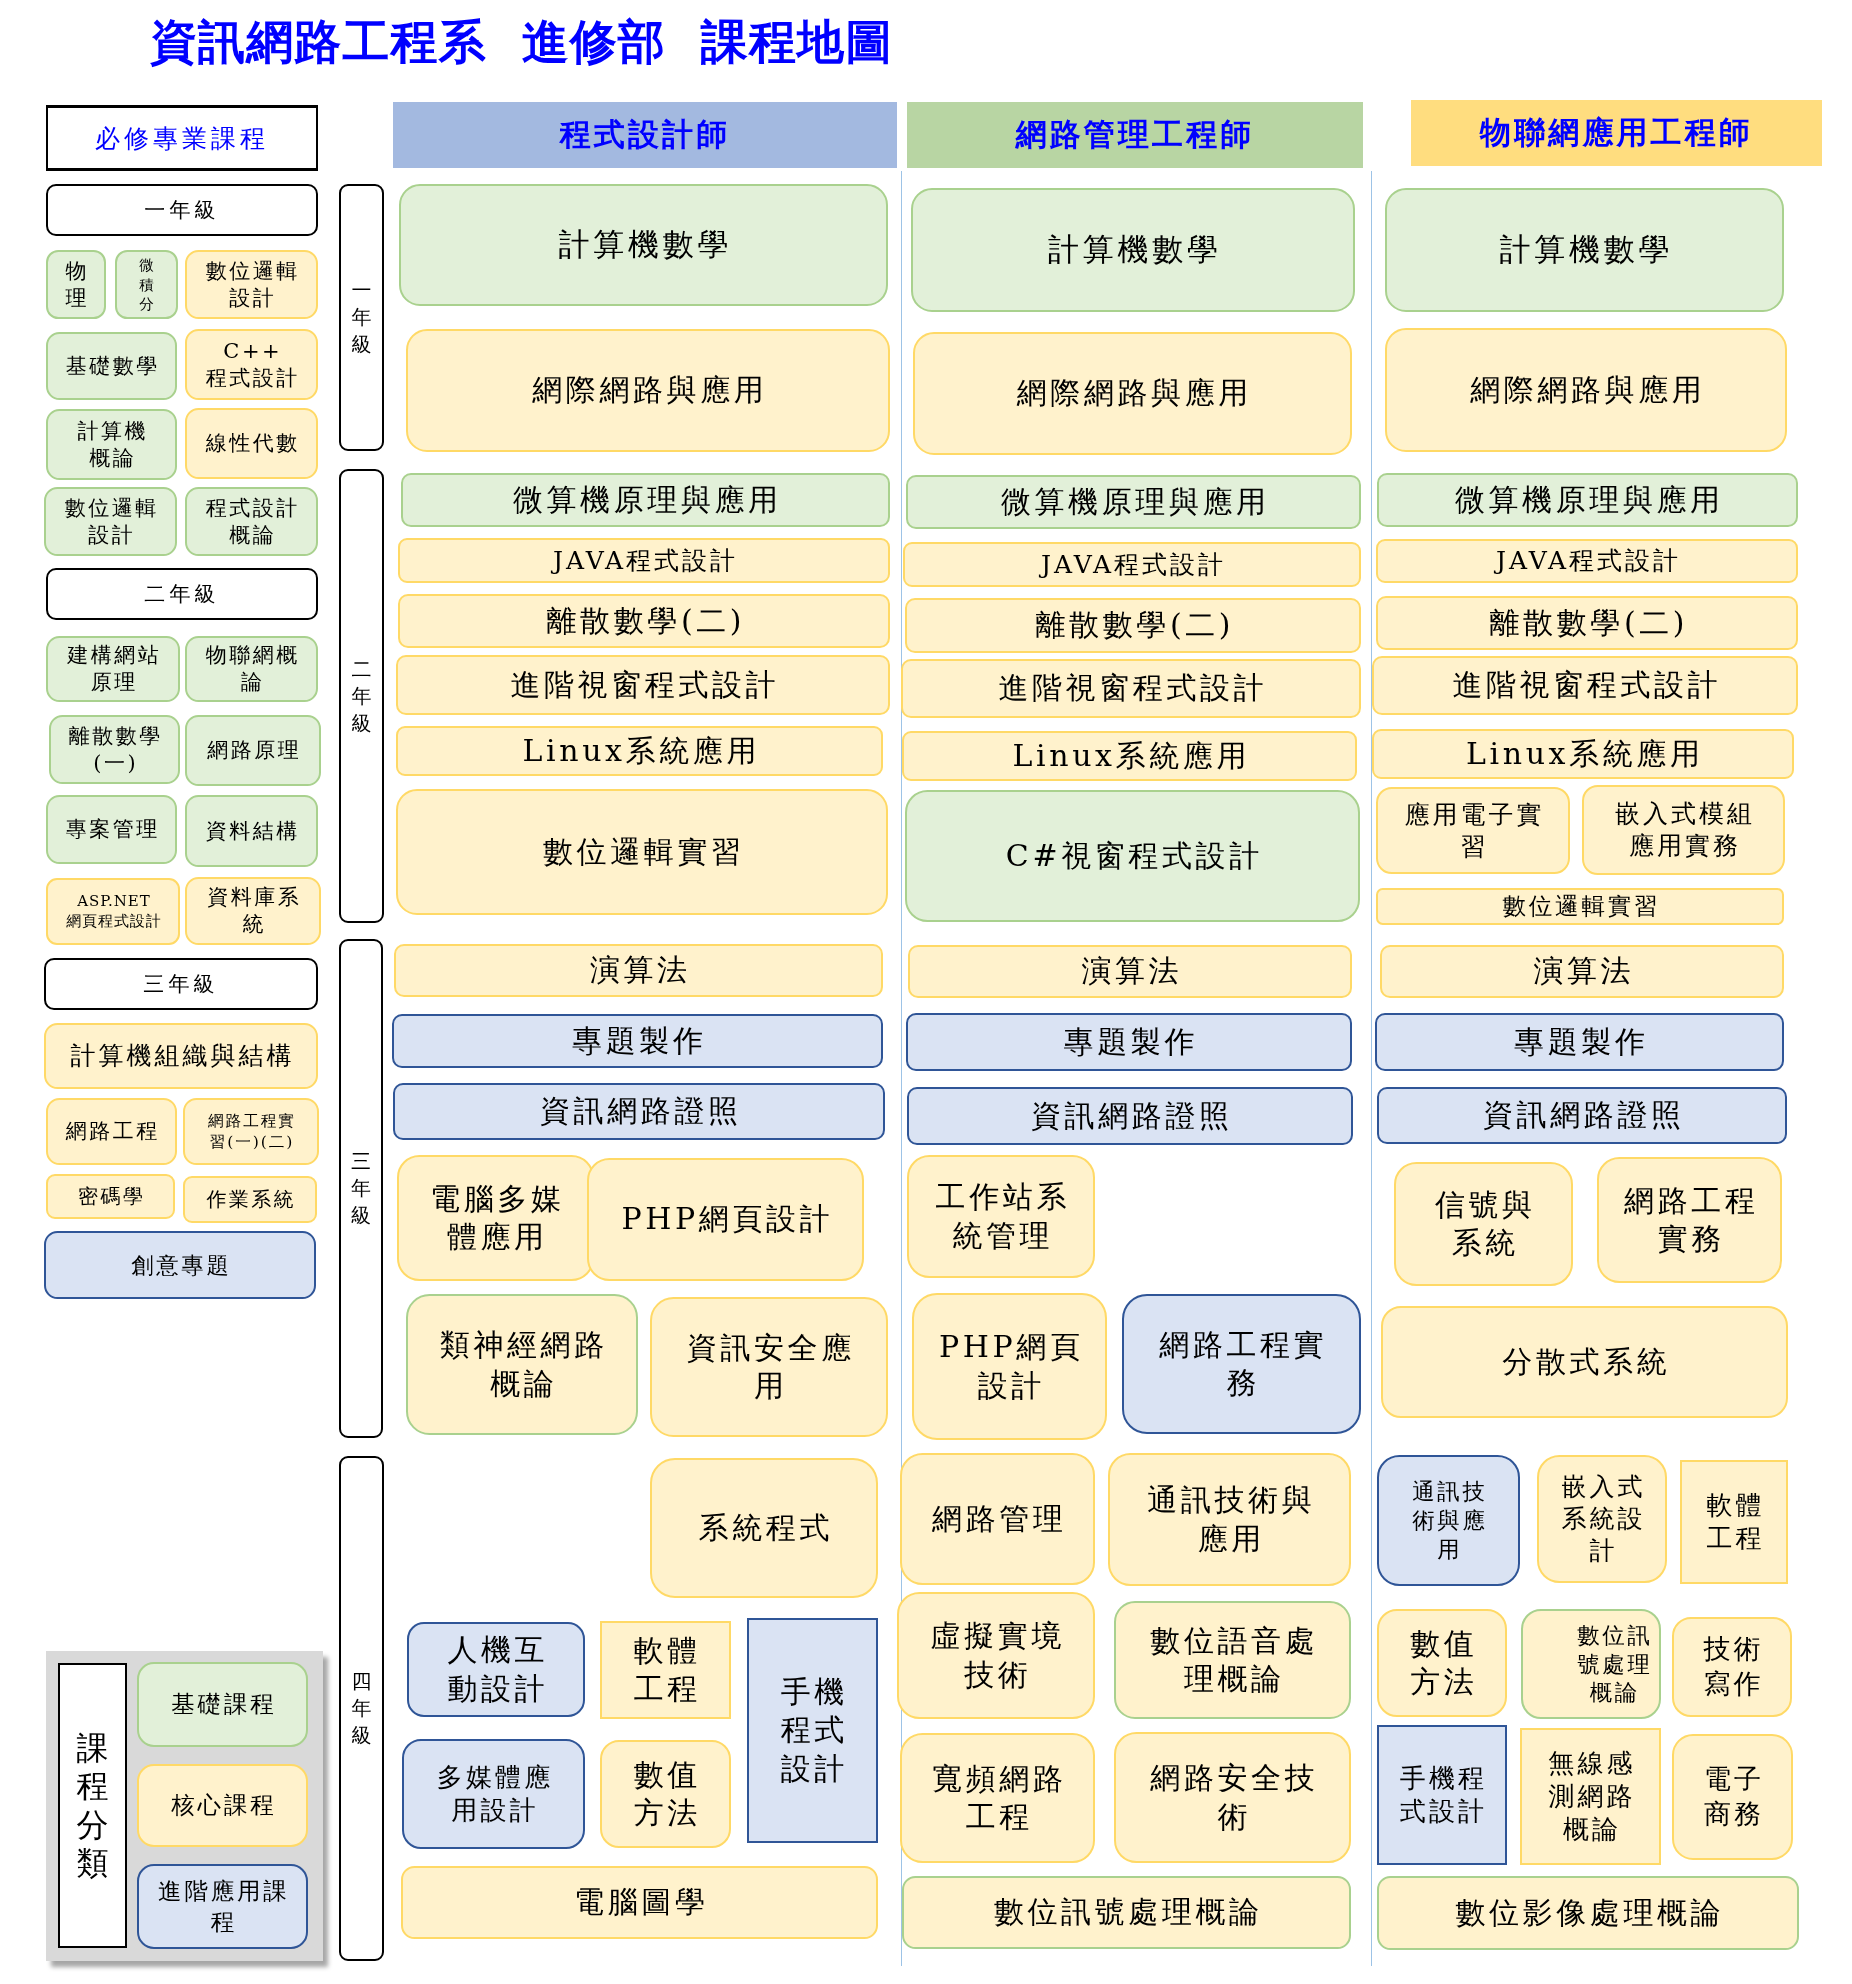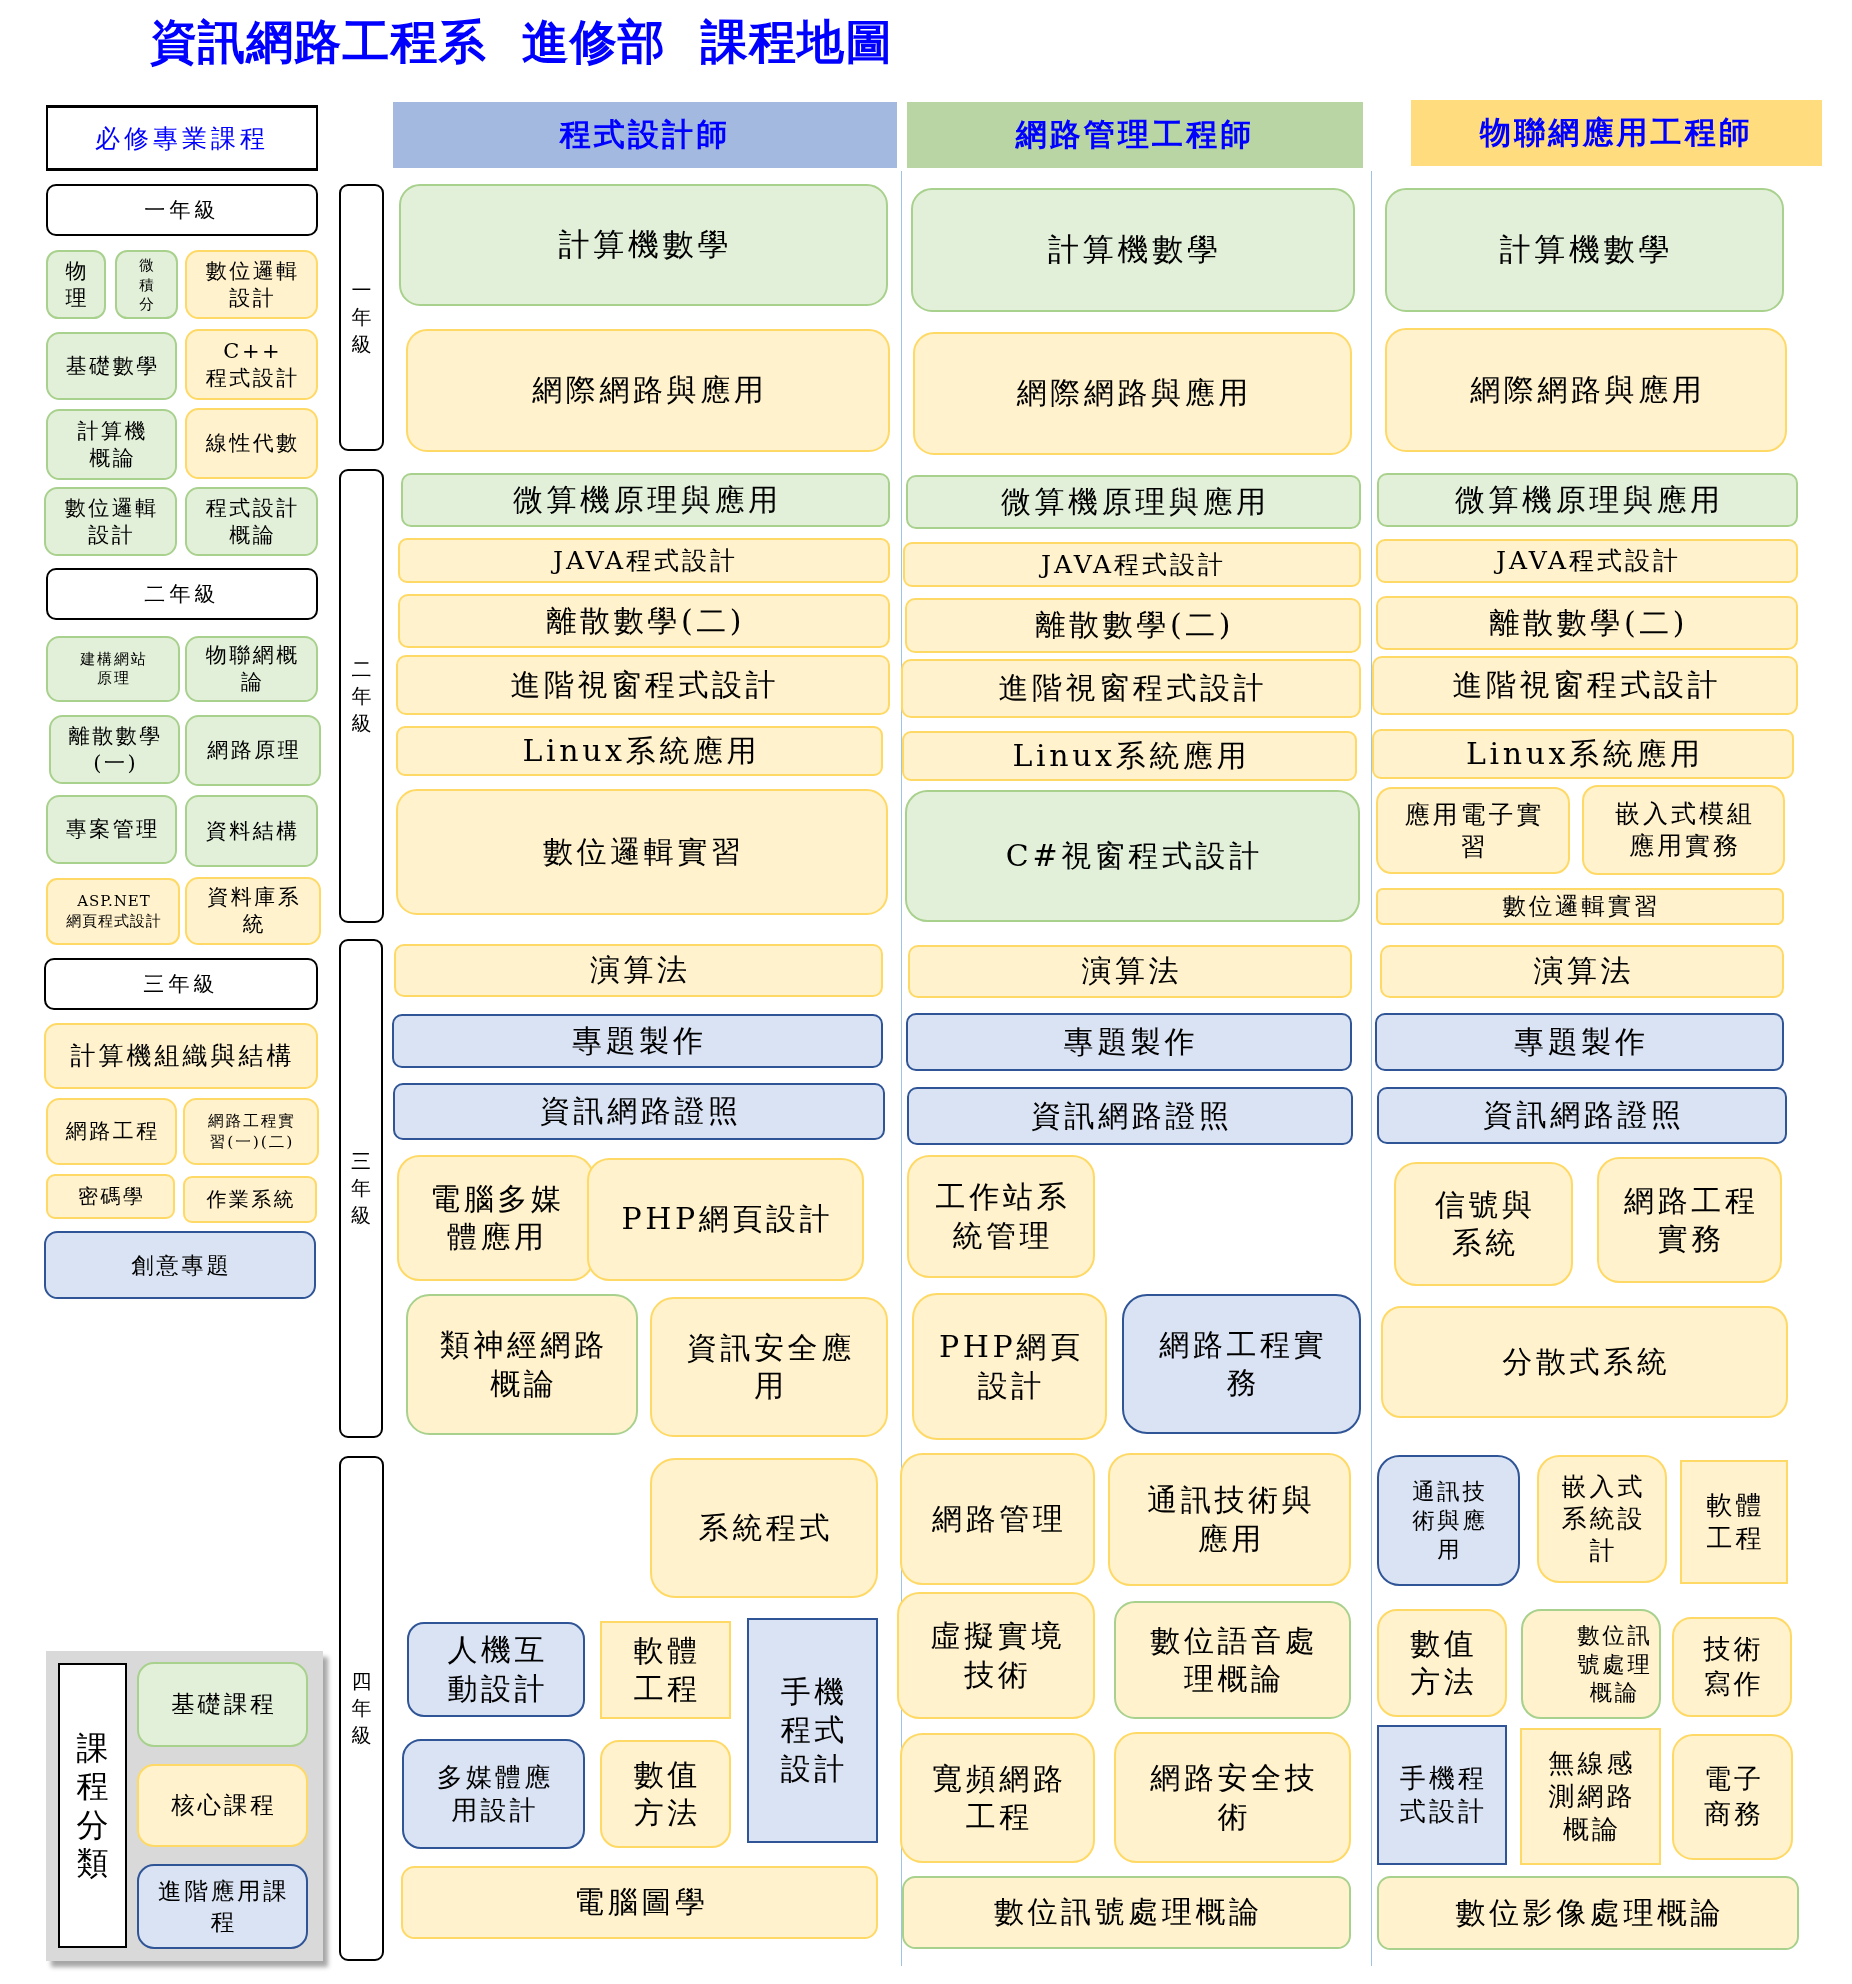--- a/index.html
+++ b/index.html
@@ -61,21 +61,21 @@
 概論</span></div>
   <div class="c" style="left:185px;top:408px;width:133px;height:71px;font-size:21px;border-radius:13.4px;" data-cat="core"><span>線性代數</span></div>
   <div class="c" style="left:44px;top:487px;width:133px;height:69px;font-size:21px;border-radius:13.4px;" data-cat="basic"><span>數位邏輯
 設計</span></div>
   <div class="c" style="left:185px;top:487px;width:133px;height:69px;font-size:21px;border-radius:13.4px;" data-cat="basic"><span>程式設計
 概論</span></div>
 
   <div class="yh" style="left:46px;top:568px;width:272px;height:52px;">
       <span>二年級</span>
     </div>
-  <div class="c" style="left:46px;top:636px;width:134px;height:66px;font-size:15px;border-radius:13.4px;" data-cat="basic"><span>建構網站
+  <div class="c" style="left:46px;top:636px;width:134px;height:66px;font-size:21px;border-radius:13.4px;" data-cat="basic"><span>建構網站
 原理</span></div>
   <div class="c" style="left:185px;top:636px;width:133px;height:66px;font-size:21px;border-radius:13.4px;" data-cat="basic"><span>物聯網概
 論</span></div>
   <div class="c" style="left:49px;top:715px;width:131px;height:69px;font-size:21px;border-radius:13.4px;" data-cat="basic"><span>離散數學
 (一)</span></div>
   <div class="c" style="left:185px;top:715px;width:136px;height:71px;font-size:21px;border-radius:13.4px;" data-cat="basic"><span>網路原理</span></div>
   <div class="c" style="left:46px;top:795px;width:131px;height:69px;font-size:21px;border-radius:13.4px;" data-cat="basic"><span>專案管理</span></div>
   <div class="c" style="left:185px;top:795px;width:133px;height:72px;font-size:21px;border-radius:13.4px;" data-cat="basic"><span>資料結構</span></div>
   <div class="c" style="left:46px;top:878px;width:134px;height:67px;font-size:15px;border-radius:11px;letter-spacing:0.06em;" data-cat="core"><span>ASP.NET
 網頁程式設計</span></div>

